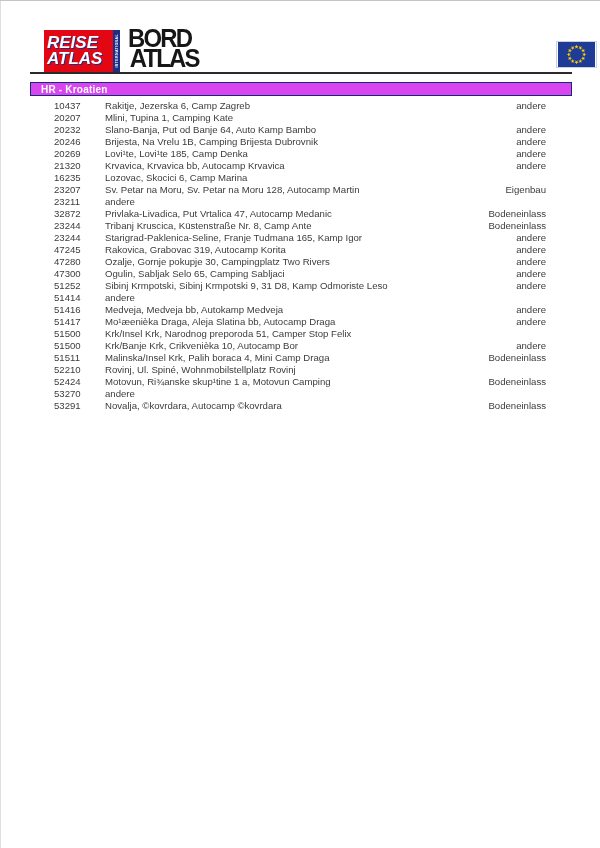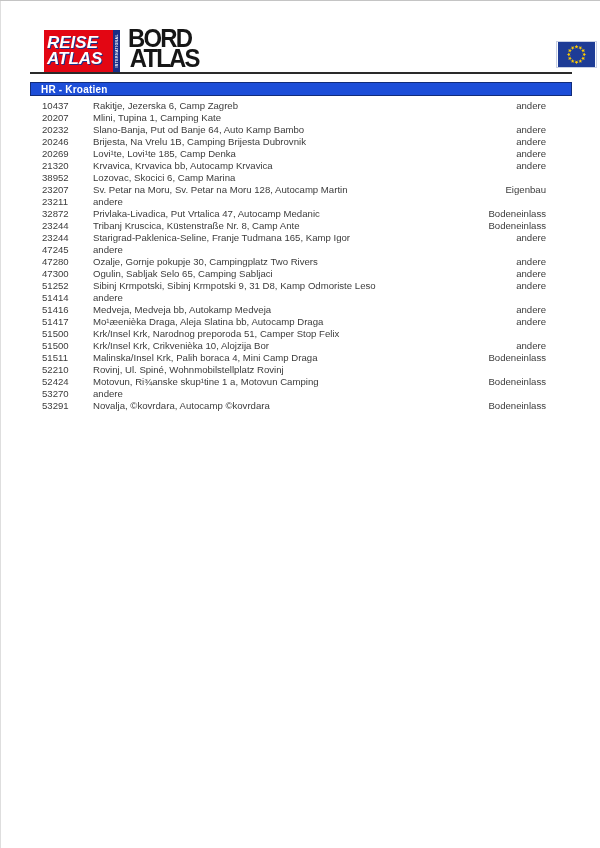--- a/index.html
+++ b/index.html
@@ -49,34 +49,34 @@
     border:1px solid #c8d0e4;box-sizing:border-box;
   }
   .eu-flag svg{display:block;width:100%;height:100%;}
   .header-rule{
     position:absolute;left:30px;top:72px;width:542px;height:2px;background:#2a2a2a;
   }
 
   
   .section-bar{
     position:absolute;left:30px;top:82px;width:542px;height:14px;
-    background:#1d4ed8;border:1px solid #122c7a;box-sizing:border-box;
+    background:#d946ef;border:1px solid #122c7a;box-sizing:border-box;
     display:flex;align-items:center;
   }
   .section-label{
     color:#ffffff;font-weight:700;font-size:10px;padding-left:10px;
     letter-spacing:0.2px;white-space:nowrap;
   }
 
   
   .stations{
     position:absolute;left:42px;top:100px;width:504px;
   }
   .row{display:flex;line-height:12px;font-size:9.6px;color:#3c3c3c;}
-  .col-plz{width:51px;flex:none;}
+  .col-plz{width:51px;flex:none;margin-left:12px;}
   .col-addr{flex:1;white-space:nowrap;overflow:hidden;}
   .col-type{flex:none;text-align:right;white-space:nowrap;}
 </style>
 </head>
 <body>
 
 <div class="page">
 
   <div class="rm-logo">
     <div class="rm-words">
@@ -151,21 +151,21 @@
     <span class="col-type">andere</span>
   </div>
 
   <div class="row">
     <span class="col-plz">21320</span>
     <span class="col-addr">Krvavica, Krvavica bb, Autocamp Krvavica</span>
     <span class="col-type">andere</span>
   </div>
 
   <div class="row">
-    <span class="col-plz">38952</span>
+    <span class="col-plz">16235</span>
     <span class="col-addr">Lozovac, Skocici 6, Camp Marina</span>
     <span class="col-type"></span>
   </div>
 
   <div class="row">
     <span class="col-plz">23207</span>
     <span class="col-addr">Sv. Petar na Moru, Sv. Petar na Moru 128, Autocamp Martin</span>
     <span class="col-type">Eigenbau</span>
   </div>
 
@@ -187,20 +187,21 @@
   </div>
 
   <div class="row">
     <span class="col-plz">23244</span>
     <span class="col-addr">Starigrad-Paklenica-Seline, Franje Tudmana 165, Kamp Igor</span>
     <span class="col-type">andere</span>
   </div>
 
   <div class="row">
     <span class="col-plz">47245</span>
+    <span class="col-addr">Rakovica, Grabovac 319, Autocamp Korita</span>
     <span class="col-type">andere</span>
   </div>
 
   <div class="row">
     <span class="col-plz">47280</span>
     <span class="col-addr">Ozalje, Gornje pokupje 30, Campingplatz Two Rivers</span>
     <span class="col-type">andere</span>
   </div>
 
   <div class="row">
@@ -233,21 +234,21 @@
   </div>
 
   <div class="row">
     <span class="col-plz">51500</span>
     <span class="col-addr">Krk/Insel Krk, Narodnog preporoda 51, Camper Stop Felix</span>
     <span class="col-type"></span>
   </div>
 
   <div class="row">
     <span class="col-plz">51500</span>
-    <span class="col-addr">Krk/Insel Krk, Crikvenièka 10, Alojzija Bor</span>
+    <span class="col-addr">Krk/Banje Krk, Crikvenièka 10, Autocamp Bor</span>
     <span class="col-type">andere</span>
   </div>
 
   <div class="row">
     <span class="col-plz">51511</span>
     <span class="col-addr">Malinska/Insel Krk, Palih boraca 4, Mini Camp Draga</span>
     <span class="col-type">Bodeneinlass</span>
   </div>
 
   <div class="row">

